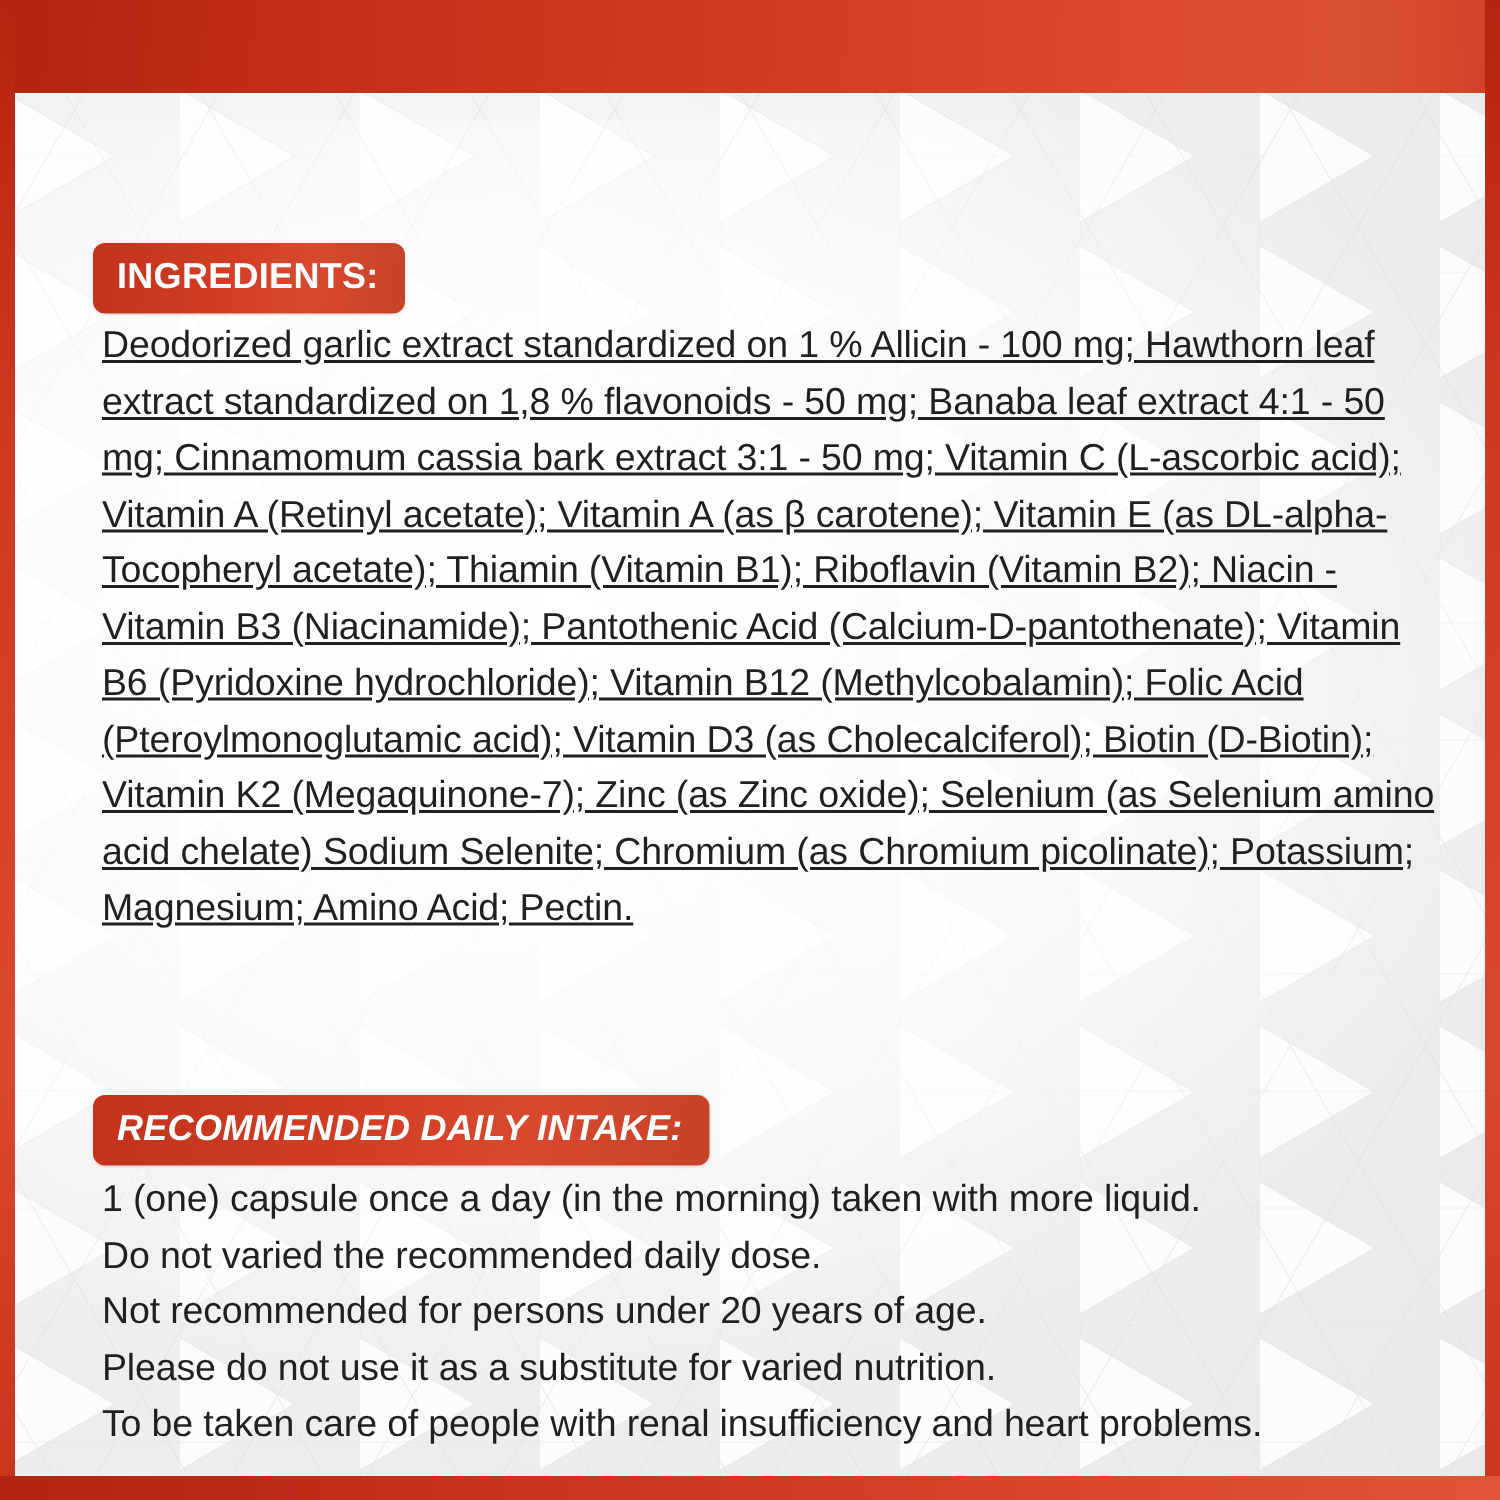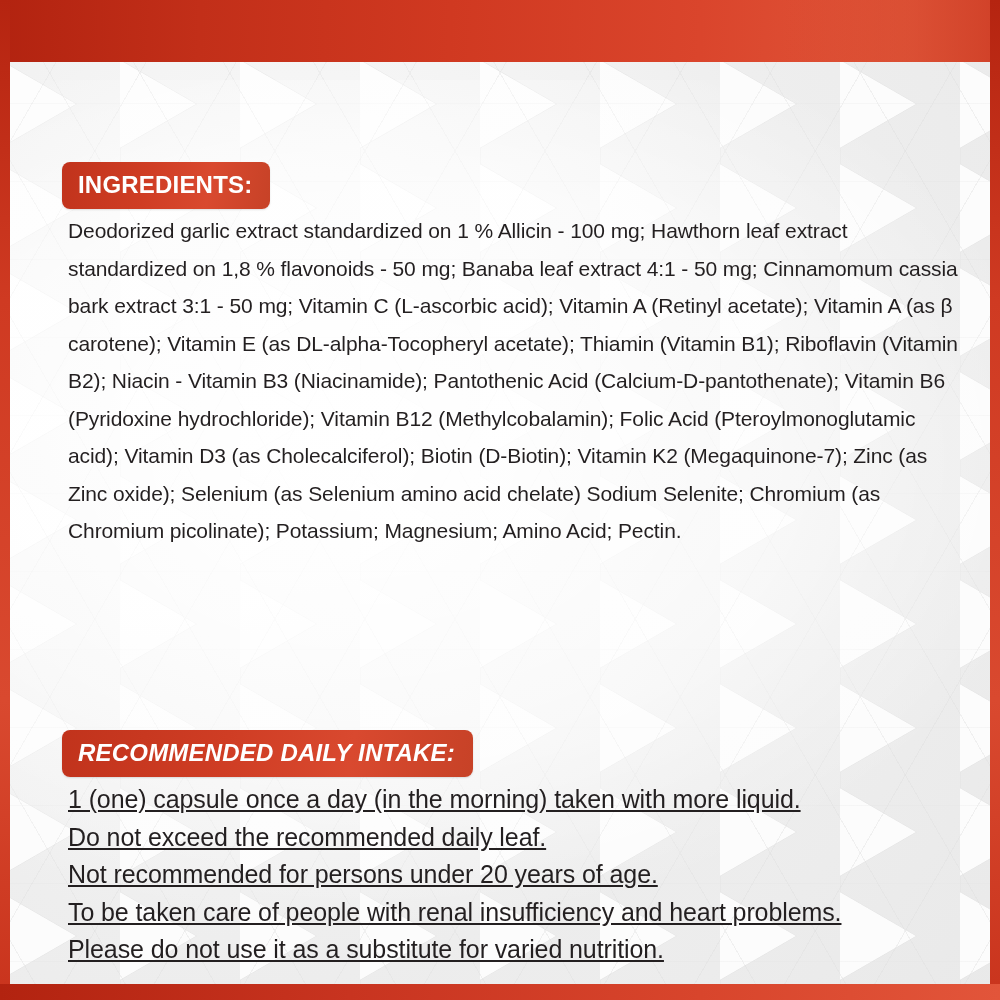--- a/index.html
+++ b/index.html
@@ -125,24 +125,25 @@
     position: absolute;
     left: 62px;
     top: 162px;
   }
 
   #ingredients-body {
     position: absolute;
     left: 68px;
     top: 212px;
     width: 890px;
-    font-size: 21px;
+    font-size: 25px;
     line-height: 37.5px;
     color: #231f20;
     letter-spacing: -0.1px;
+    text-decoration: underline;
   }
 
   #intake-heading-wrap {
     position: absolute;
     left: 62px;
     top: 730px;
     font-style: italic;
   }
 
   #intake-body {
@@ -151,21 +152,20 @@
     top: 781px;
     width: 900px;
     font-size: 25px;
     line-height: 37.5px;
     color: #231f20;
     letter-spacing: -0.1px;
   }
   #intake-body .line {
     display: block;
     white-space: nowrap;
-    text-decoration: underline;
   }
 </style>
 </head>
 <body>
 
 <div class="page">
   <div class="hex-pattern"></div>
   <div class="sheen"></div>
 
   <div class="top-banner">
@@ -182,20 +182,20 @@
     </div>
 
     <div id="ingredients-body">Deodorized garlic extract standardized on 1 % Allicin - 100 mg; Hawthorn leaf extract standardized on 1,8 % flavonoids - 50 mg; Banaba leaf extract 4:1 - 50 mg; Cinnamomum cassia bark extract 3:1 - 50 mg; Vitamin C (L-ascorbic acid); Vitamin A (Retinyl acetate); Vitamin A (as β carotene); Vitamin E (as DL-alpha-Tocopheryl acetate); Thiamin (Vitamin B1); Riboflavin (Vitamin B2); Niacin - Vitamin B3 (Niacinamide); Pantothenic Acid (Calcium-D-pantothenate); Vitamin B6 (Pyridoxine hydrochloride); Vitamin B12 (Methylcobalamin); Folic Acid (Pteroylmonoglutamic acid); Vitamin D3 (as Cholecalciferol); Biotin (D-Biotin); Vitamin K2 (Megaquinone-7); Zinc (as Zinc oxide); Selenium (as Selenium amino acid chelate) Sodium Selenite; Chromium (as Chromium picolinate); Potassium; Magnesium; Amino Acid; Pectin.</div>
 
     <div id="intake-heading-wrap">
       <span class="section-heading">RECOMMENDED DAILY INTAKE:</span>
     </div>
 
     <div id="intake-body">
       <span class="line">1 (one) capsule once a day (in the morning) taken with more liquid.</span>
-      <span class="line">Do not exceed the recommended daily leaf.</span>
+      <span class="line">Do not varied the recommended daily dose.</span>
       <span class="line">Not recommended for persons under 20 years of age.</span>
+      <span class="line">Please do not use it as a substitute for varied nutrition.</span>
       <span class="line">To be taken care of people with renal insufficiency and heart problems.</span>
-      <span class="line">Please do not use it as a substitute for varied nutrition.</span>
     </div>
 
   </div>
 </div>
 
 </body></html>

